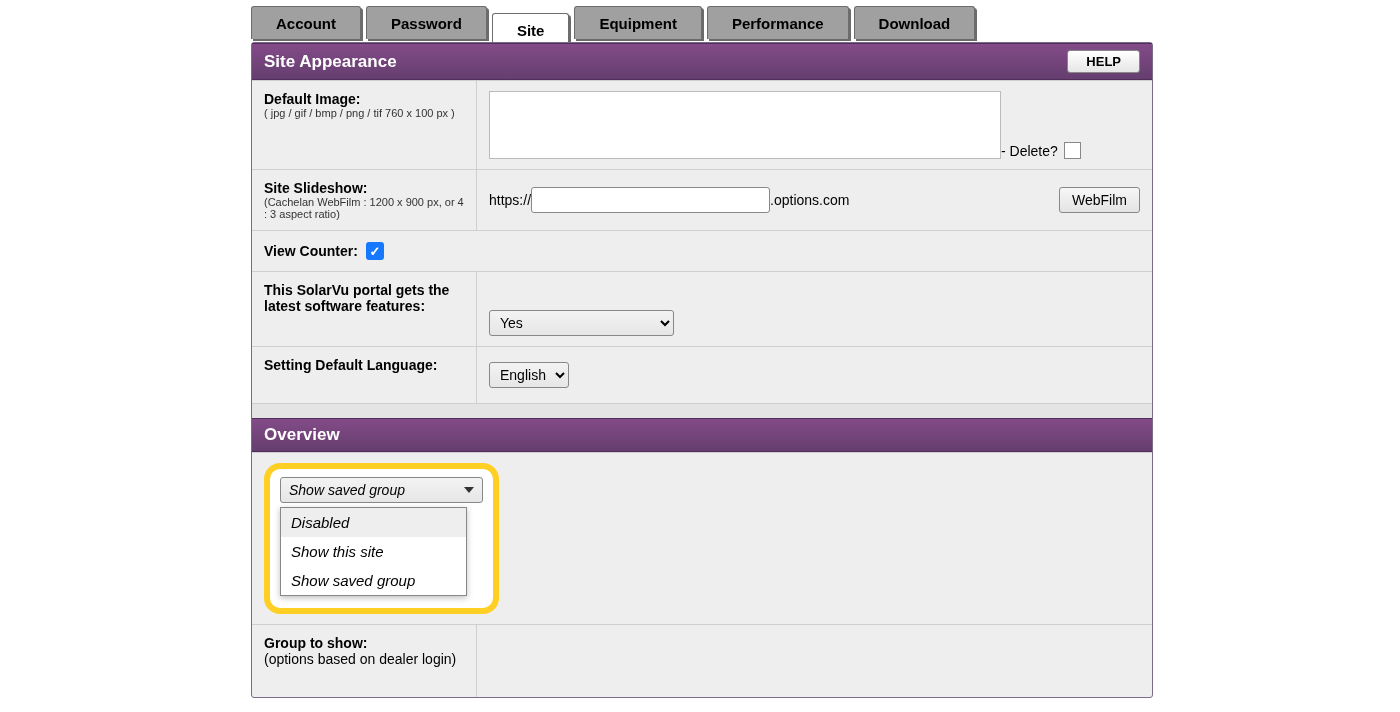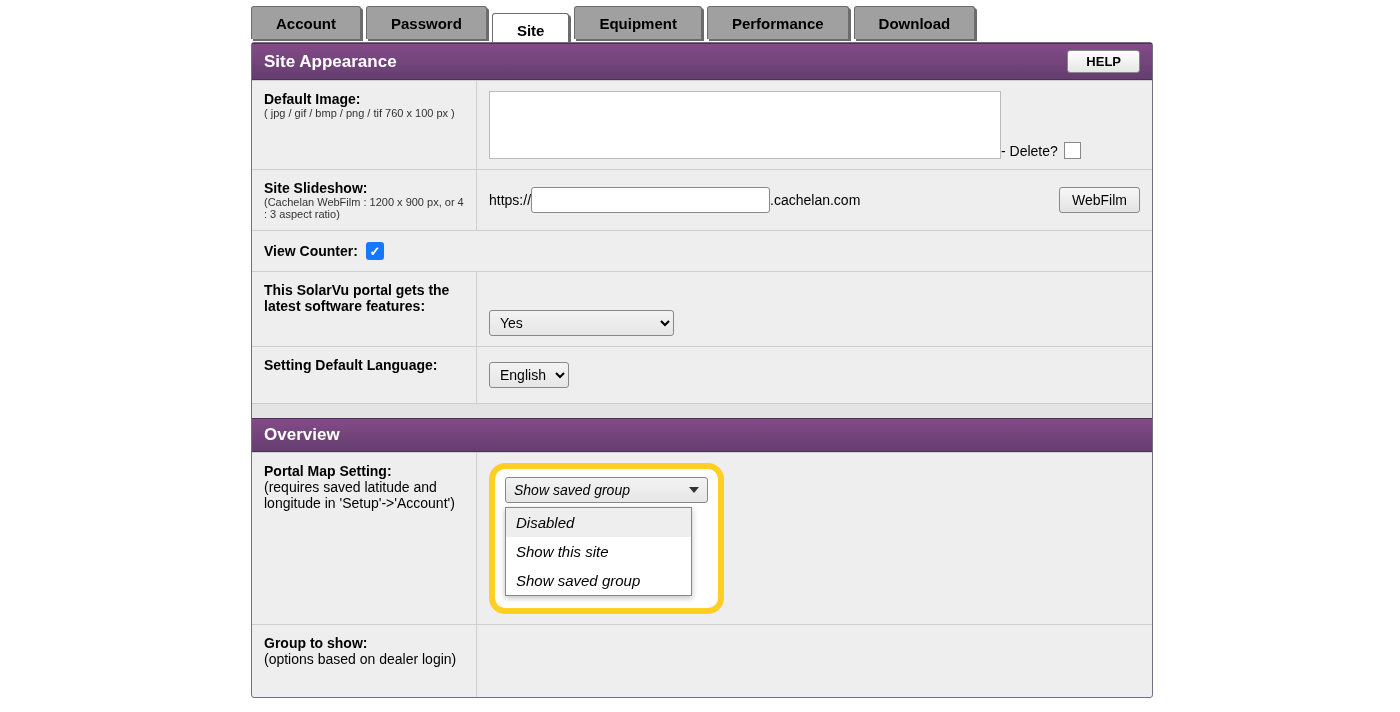--- a/index.html
+++ b/index.html
@@ -219,21 +219,21 @@
     </div>
 
     <div class="row">
       <div class="label-cell">
         <div class="title">Site Slideshow:</div>
         <div class="hint">(Cachelan WebFilm : 1200 x 900 px, or 4 : 3 aspect ratio)</div>
       </div>
       <div class="value-cell">
         <span>https://</span>
         <input type="text" class="slideshow" value="" style="">
-        <span>.cachelan.com</span>
+        <span>.options.com</span>
         <span style="flex:1"></span>
         <button class="btn">WebFilm</button>
       </div>
     </div>
 
     <div class="row" style="min-height:40px;">
       <div class="label-cell" style="border-right:none;display:flex;align-items:center;gap:8px;width:auto;">
         <span class="title">View Counter:</span>
         <span class="checkbox-blue">✓</span>
       </div>
@@ -262,24 +262,20 @@
       </div>
     </div>
 
     <div style="height:14px;border-top:1px solid #cfcfcf;background:#e4e4e4;"></div>
 
     <div class="section-head">
       <span>Overview</span>
     </div>
 
     <div class="row" style="min-height:100px;">
-      <div class="label-cell">
-        <div class="title">Portal Map Setting:</div>
-        <div style="font-size:14px;">(requires saved latitude and longitude in 'Setup'-&gt;'Account')</div>
-      </div>
       <div class="value-cell" style="align-items:center;font-style:italic;">
         <div class="highlight-wrap">
           <div class="dropdown-closed">
             <span>Show saved group</span>
             <span class="dd-caret"></span>
           </div>
           <div class="dropdown-list">
             <div class="opt selected">Disabled</div>
             <div class="opt">Show this site</div>
             <div class="opt">Show saved group</div>

